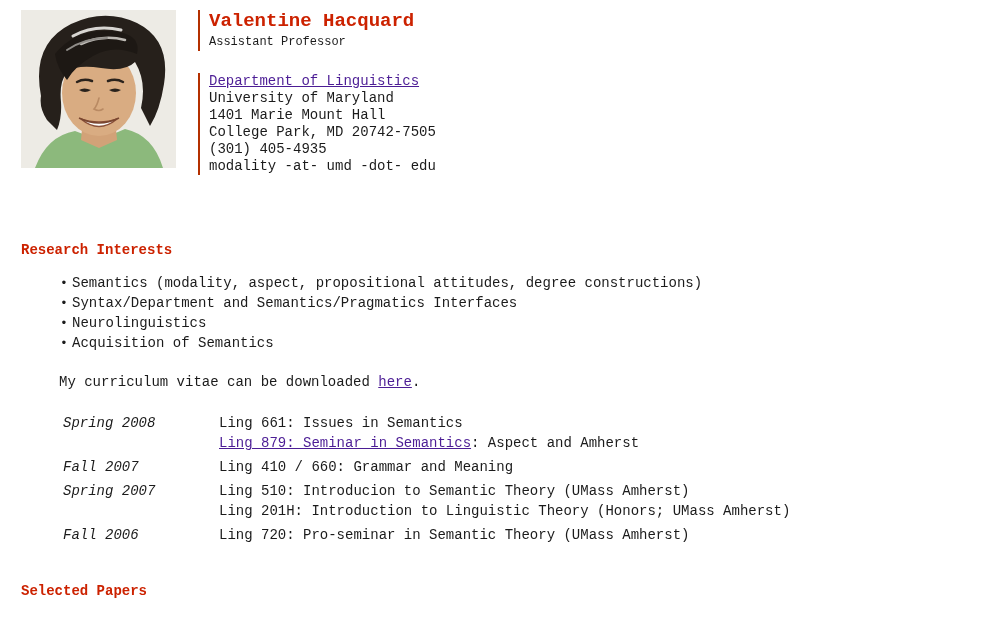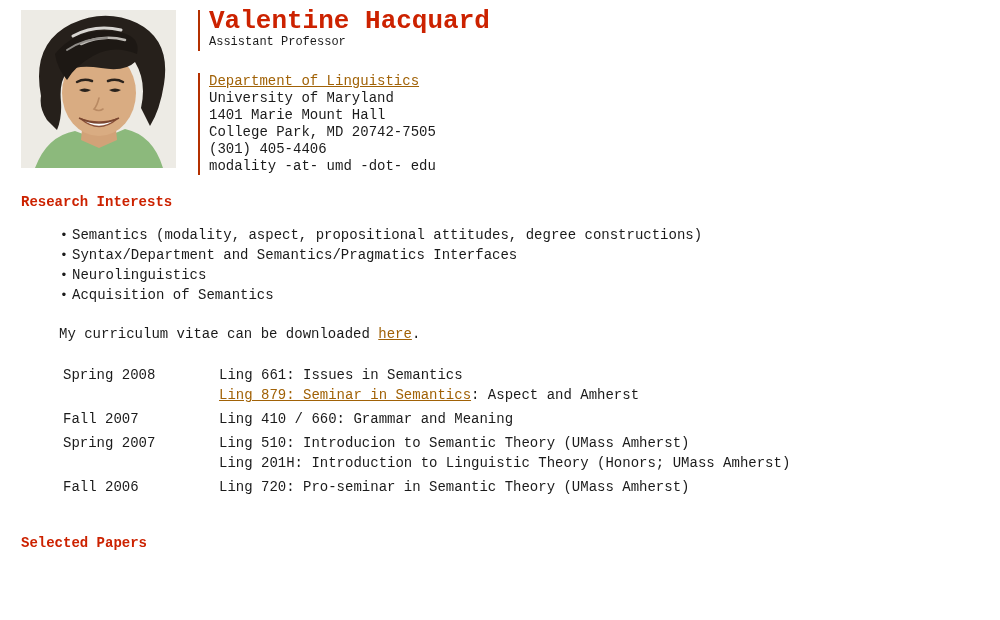--- a/index.html
+++ b/index.html
@@ -3,54 +3,54 @@
 <meta charset="utf-8">
 <style>
   * { margin:0; padding:0; box-sizing:border-box; }
   html, body {
     width:1000px; height:620px; overflow:hidden;
     background:#ffffff;
     font-family:"Liberation Mono","DejaVu Sans Mono",monospace;
     color:#1b1b1b;
     font-size:14px;
   }
-  a { color:#a16207; text-decoration:underline; cursor:pointer; }
+  a { color:#4c1d95; text-decoration:underline; cursor:pointer; }
   .page { padding:10px 0 0 21px; }
 
   
   .header { display:flex; align-items:flex-start; }
   .photo { width:155px; height:158px; flex:0 0 auto; display:block; }
   .header-text { margin-left:22px; }
   .idblock { border-left:2px solid #b43000; padding-left:9px; }
   .name {
-    font-size:26px; font-weight:bold; color:#cc2200;
+    font-size:19px; font-weight:bold; color:#cc2200;
     line-height:23px; white-space:nowrap;
   }
   .subtitle { font-size:12px; line-height:18px; }
   .addr-block { margin-top:22px; line-height:17px; }
   .addr-line { line-height:17px; white-space:nowrap; }
 
   
   .section-heading {
     color:#cc2200; font-weight:bold; font-size:14px; line-height:14px;
   }
-  .research-heading { margin-top:20px; }
+  .research-heading { margin-top:68px; }
   ul.interests { list-style:none; margin-top:17px; padding-left:51px; }
   ul.interests li {
     position:relative; line-height:19px; margin-bottom:1px; white-space:nowrap;
   }
   ul.interests li::before {
     content:"\2022"; position:absolute; left:-12px; top:0; font-size:13px;
   }
   .cv-line { margin:21px 0 0 38px; line-height:17px; }
 
   .teaching-heading { margin-top:34px; }
   table.teaching { margin:20px 0 0 42px; border-collapse:collapse; }
   table.teaching td { vertical-align:top; padding:2px 0; line-height:20px; }
-  table.teaching td.term { width:156px; white-space:nowrap; }
+  table.teaching td.term { width:156px; white-space:nowrap;font-style:italic; }
   table.teaching td.courses { }
   .course-line { white-space:nowrap; line-height:20px; }
 
   .papers-heading { margin-top:37px; }
 </style>
 </head>
 <body>
 
 <div class="page">
 
@@ -88,21 +88,21 @@
     <div class="header-text">
       <div class="idblock">
         <div class="name">Valentine Hacquard</div>
         <div class="subtitle">Assistant Professor</div>
       </div>
       <div class="idblock addr-block">
         <div class="addr-line"><a href="#">Department of Linguistics</a></div>
         <div class="addr-line">University of Maryland</div>
         <div class="addr-line">1401 Marie Mount Hall</div>
         <div class="addr-line">College Park, MD 20742-7505</div>
-        <div class="addr-line">(301) 405-4406</div>
+        <div class="addr-line">(301) 405-4935</div>
         <div class="addr-line">modality -at- umd -dot- edu</div>
       </div>
     </div>
   </div>
 
   <div class="section-heading research-heading">Research Interests</div>
   <ul class="interests">
       <li>Semantics (modality, aspect, propositional attitudes, degree constructions)</li>
       <li>Syntax/Department and Semantics/Pragmatics Interfaces</li>
       <li>Neurolinguistics</li>

